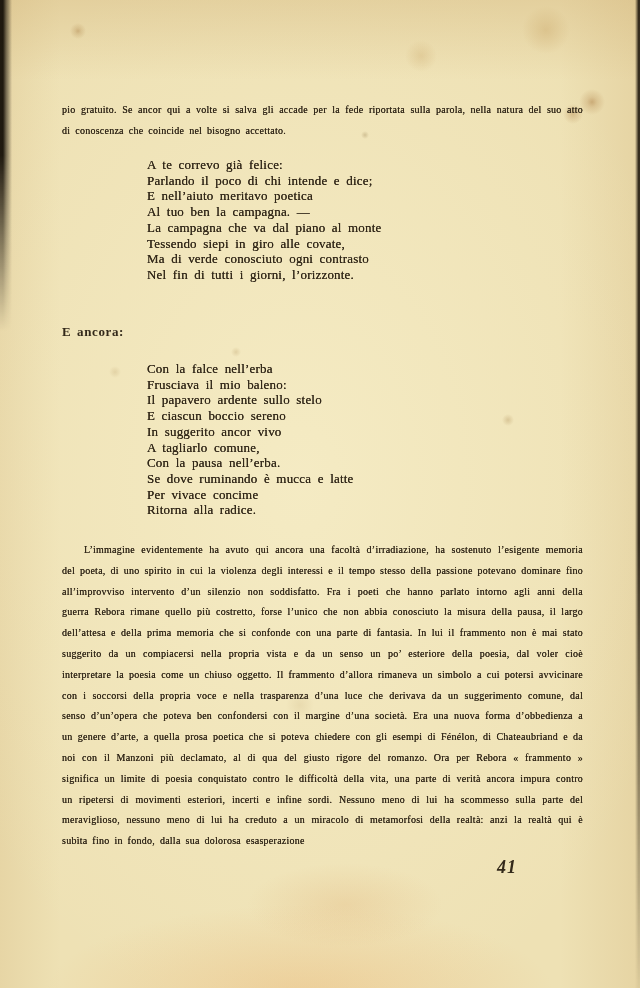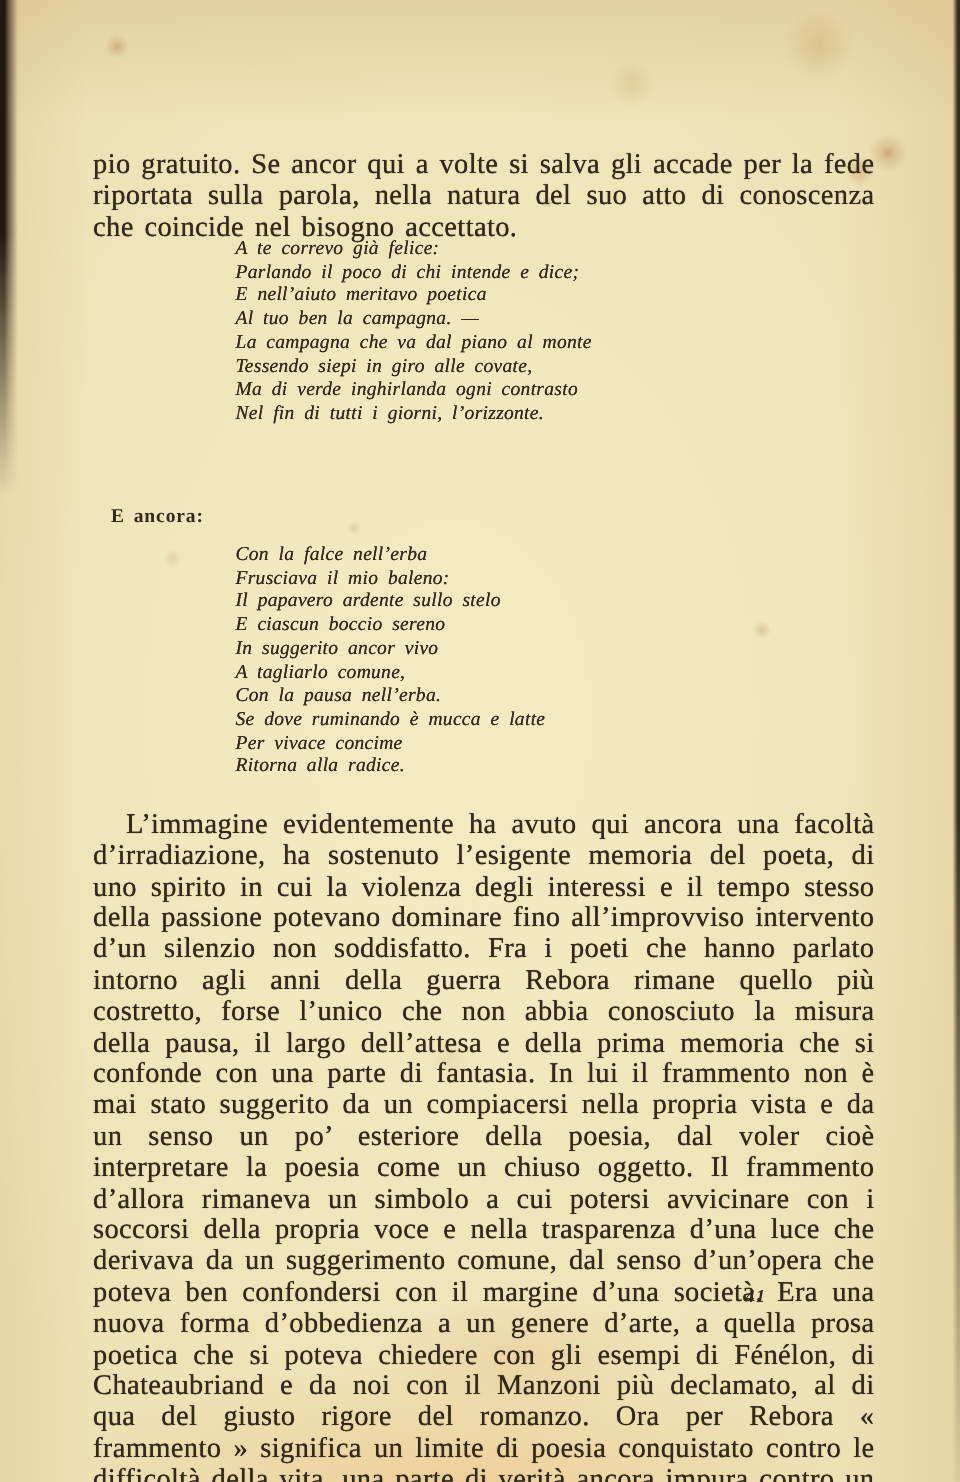--- a/index.html
+++ b/index.html
@@ -38,67 +38,66 @@
     mask-image:linear-gradient(180deg,#000 45%, transparent 96%);
   }
   .edge-right{
     position:absolute;right:0;top:0;width:5px;height:100%;
     background:linear-gradient(90deg, rgba(22,15,7,0) , rgba(22,15,7,0.85) 70%);
     -webkit-mask-image:linear-gradient(180deg,#000 55%, rgba(0,0,0,0.35) 85%, rgba(0,0,0,0.05));
     mask-image:linear-gradient(180deg,#000 55%, rgba(0,0,0,0.35) 85%, rgba(0,0,0,0.05));
   }
   .prose{
     position:absolute;left:62px;width:521px;
-    font-size:19px;line-height:20.8px;
+    font-size:10px;line-height:20.8px;
     text-align:justify;
     word-spacing:2.2px;letter-spacing:0.25px;
     text-shadow:0 0 0.5px currentColor;
     margin:0;
   }
   .prose-continuation{top:100px;}
   .prose-main{top:540px;text-indent:22px;}
   .poem{
-    position:absolute;left:157px;
-    font-style:italic;
+    position:absolute;left:147px;
     font-size:13px;line-height:15.7px;
     word-spacing:3px;letter-spacing:0.2px;
     text-shadow:0 0 0.4px currentColor;
   }
   .poem-1{top:157px;}
   .poem-2{top:361px;}
   .lead-in{
     position:absolute;left:62px;top:324px;
     font-size:13px;font-weight:bold;
     letter-spacing:0.6px;word-spacing:2px;
-    margin:12px;
+    margin:0;
   }
   .page-number{
     position:absolute;left:497px;top:857px;
     font-style:italic;font-weight:bold;
-    font-size:12px;letter-spacing:1px;
+    font-size:18px;letter-spacing:1px;
   }
 </style>
 </head>
 <body>
 
 <div class="page">
 
   <div class="edge-left"></div>
   <div class="edge-right"></div>
 
   <p class="prose prose-continuation">pio gratuito. Se ancor qui a volte si salva gli accade per la fede riportata sulla parola, nella natura del suo atto di conoscenza che coincide nel bisogno accettato.</p>
 
   <div class="poem poem-1">
     <div class="poem-line">A te correvo già felice:</div>
     <div class="poem-line">Parlando il poco di chi intende e dice;</div>
     <div class="poem-line">E nell’aiuto meritavo poetica</div>
     <div class="poem-line">Al tuo ben la campagna. —</div>
     <div class="poem-line">La campagna che va dal piano al monte</div>
     <div class="poem-line">Tessendo siepi in giro alle covate,</div>
-    <div class="poem-line">Ma di verde inghirlanda ogni contrasto</div>
+    <div class="poem-line">Ma di verde conosciuto ogni contrasto</div>
     <div class="poem-line">Nel fin di tutti i giorni, l’orizzonte.</div>
   </div>
 
   <p class="lead-in">E ancora:</p>
 
   <div class="poem poem-2">
     <div class="poem-line">Con la falce nell’erba</div>
     <div class="poem-line">Frusciava il mio baleno:</div>
     <div class="poem-line">Il papavero ardente sullo stelo</div>
     <div class="poem-line">E ciascun boccio sereno</div>

